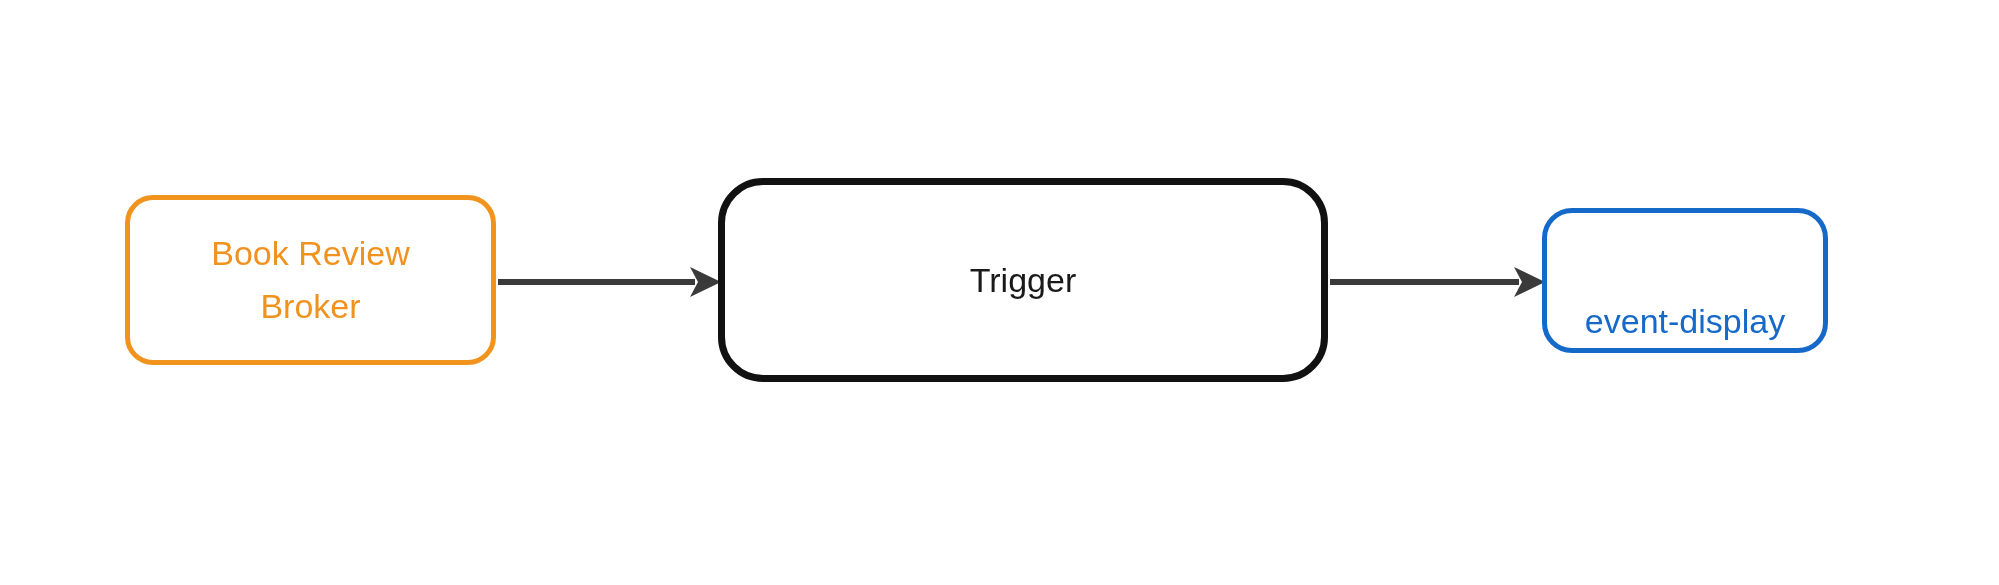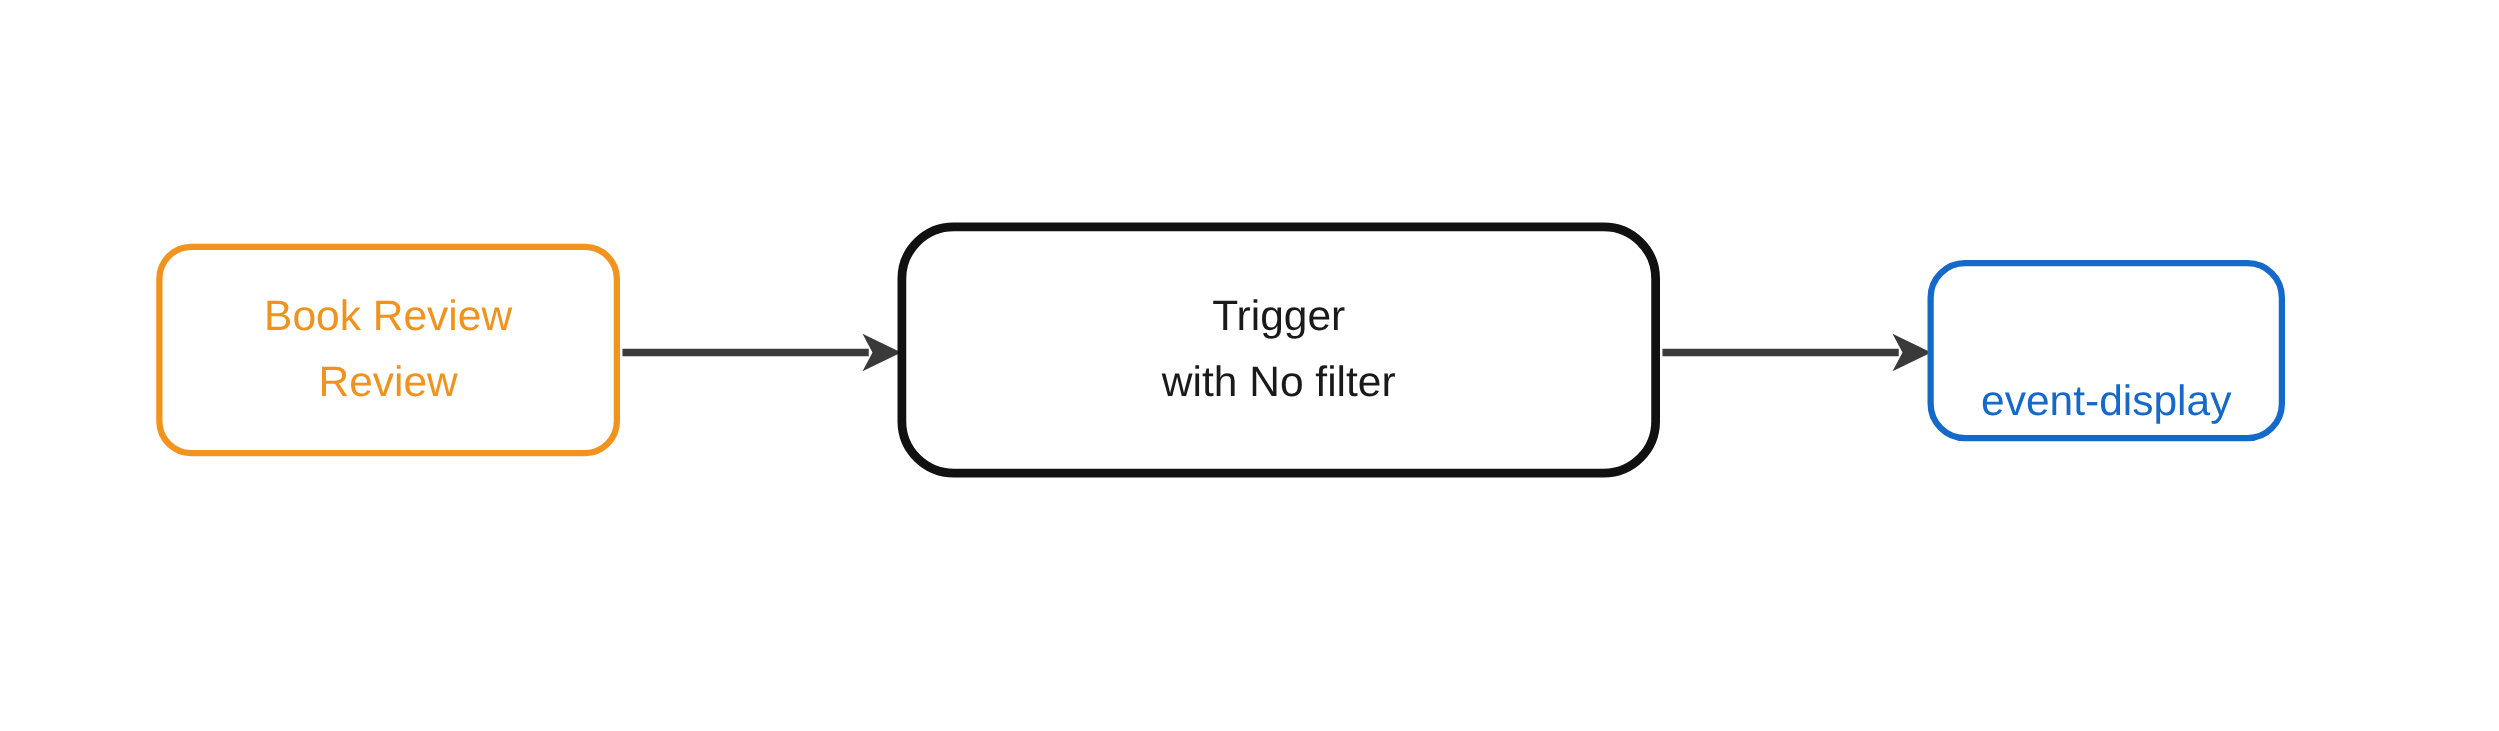--- a/index.html
+++ b/index.html
@@ -58,33 +58,32 @@
   .edge-2 { left: 1327px; width: 220px; }
 </style>
 </head>
 <body>
 
 <div class="canvas" style="background-color: rgb(255, 255, 255);">
 
   <div class="node node-broker" style="border-color: rgb(240, 148, 30); color: rgb(240, 147, 30);">
     <div class="label">
       <span class="label-line">Book Review</span>
-      <span class="label-line">Review</span>
+      <span class="label-line">Broker</span>
     </div>
   </div>
 
   <svg class="edge edge-1" viewBox="0 0 228 40">
     <line x1="3" y1="20" x2="200" y2="20" stroke-width="6" stroke="#3a3a3a"></line>
     <path d="M226,20 L195,5 L203,20 L195,35 Z" fill="#3a3a3a"></path>
   </svg>
 
   <div class="node node-trigger" style="border-color: rgb(17, 17, 17); color: rgb(26, 26, 26);">
     <div class="label">
       <span class="label-line">Trigger</span>
-      <span class="label-line">with No filter</span>
     </div>
   </div>
 
   <svg class="edge edge-2" viewBox="0 0 220 40">
     <line x1="3" y1="20" x2="192" y2="20" stroke-width="6" stroke="#3a3a3a"></line>
     <path d="M218,20 L187,5 L195,20 L187,35 Z" fill="#3a3a3a"></path>
   </svg>
 
   <div class="node node-event" style="border-color: rgb(21, 105, 201); color: rgb(21, 105, 201); align-items: flex-end;">
     <div class="label">

